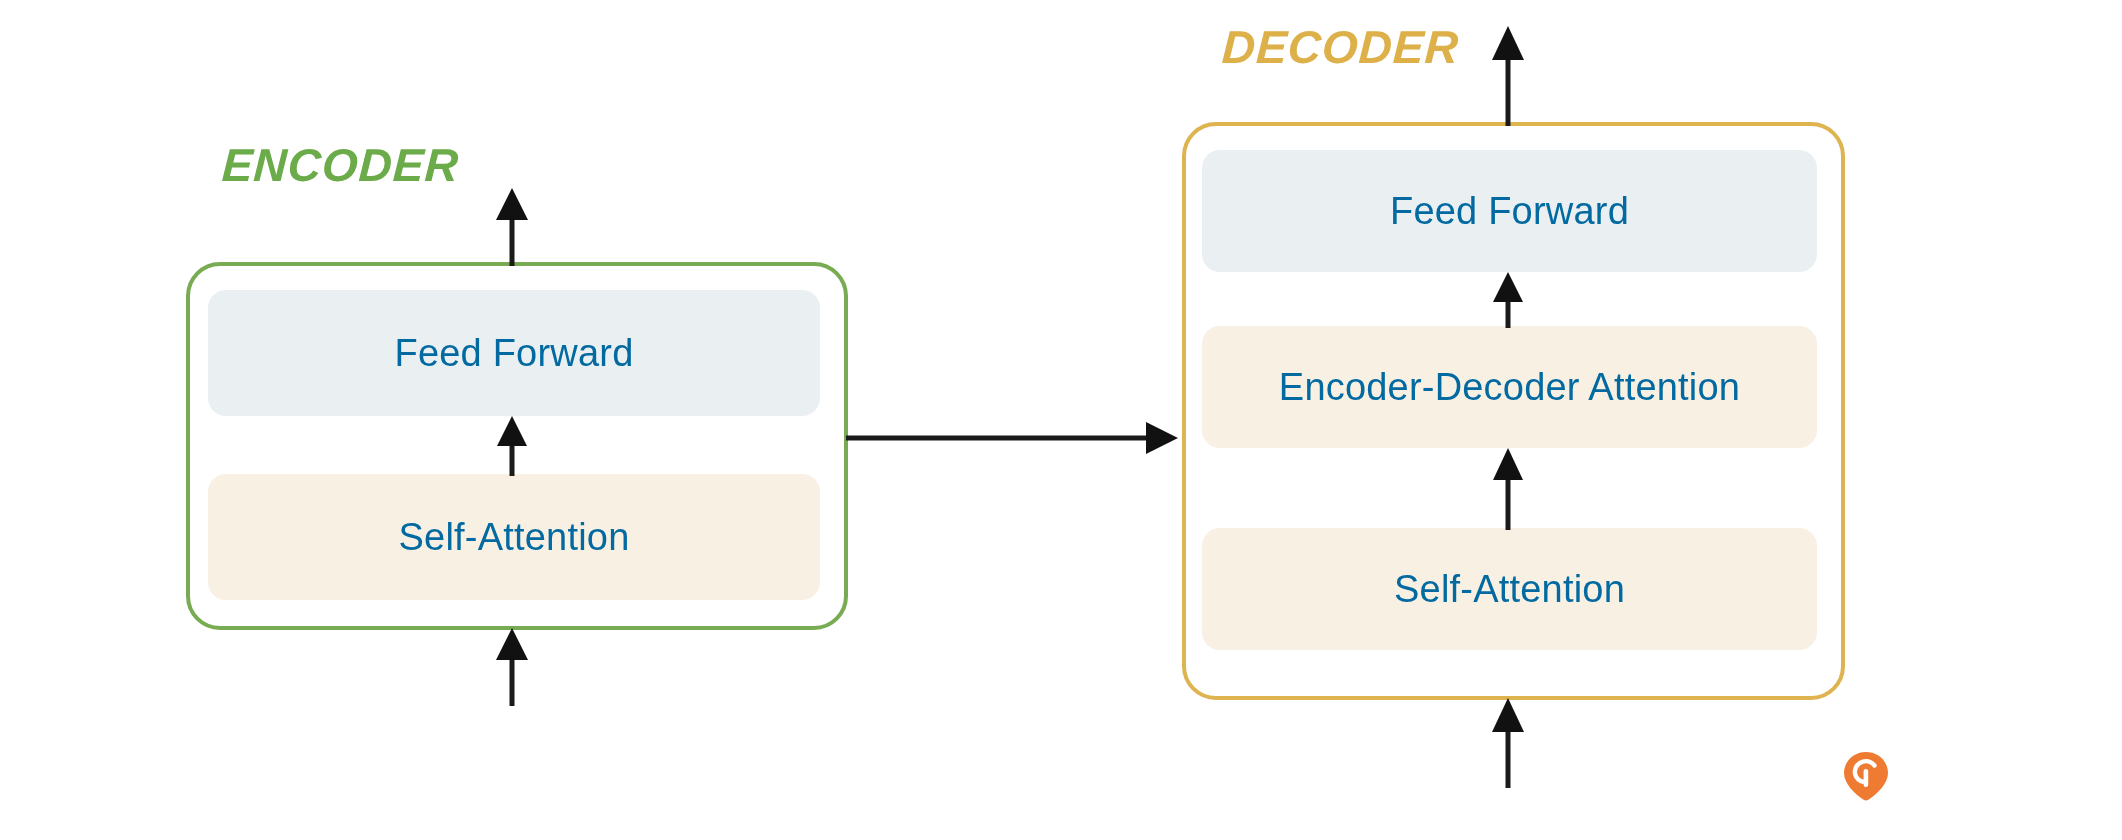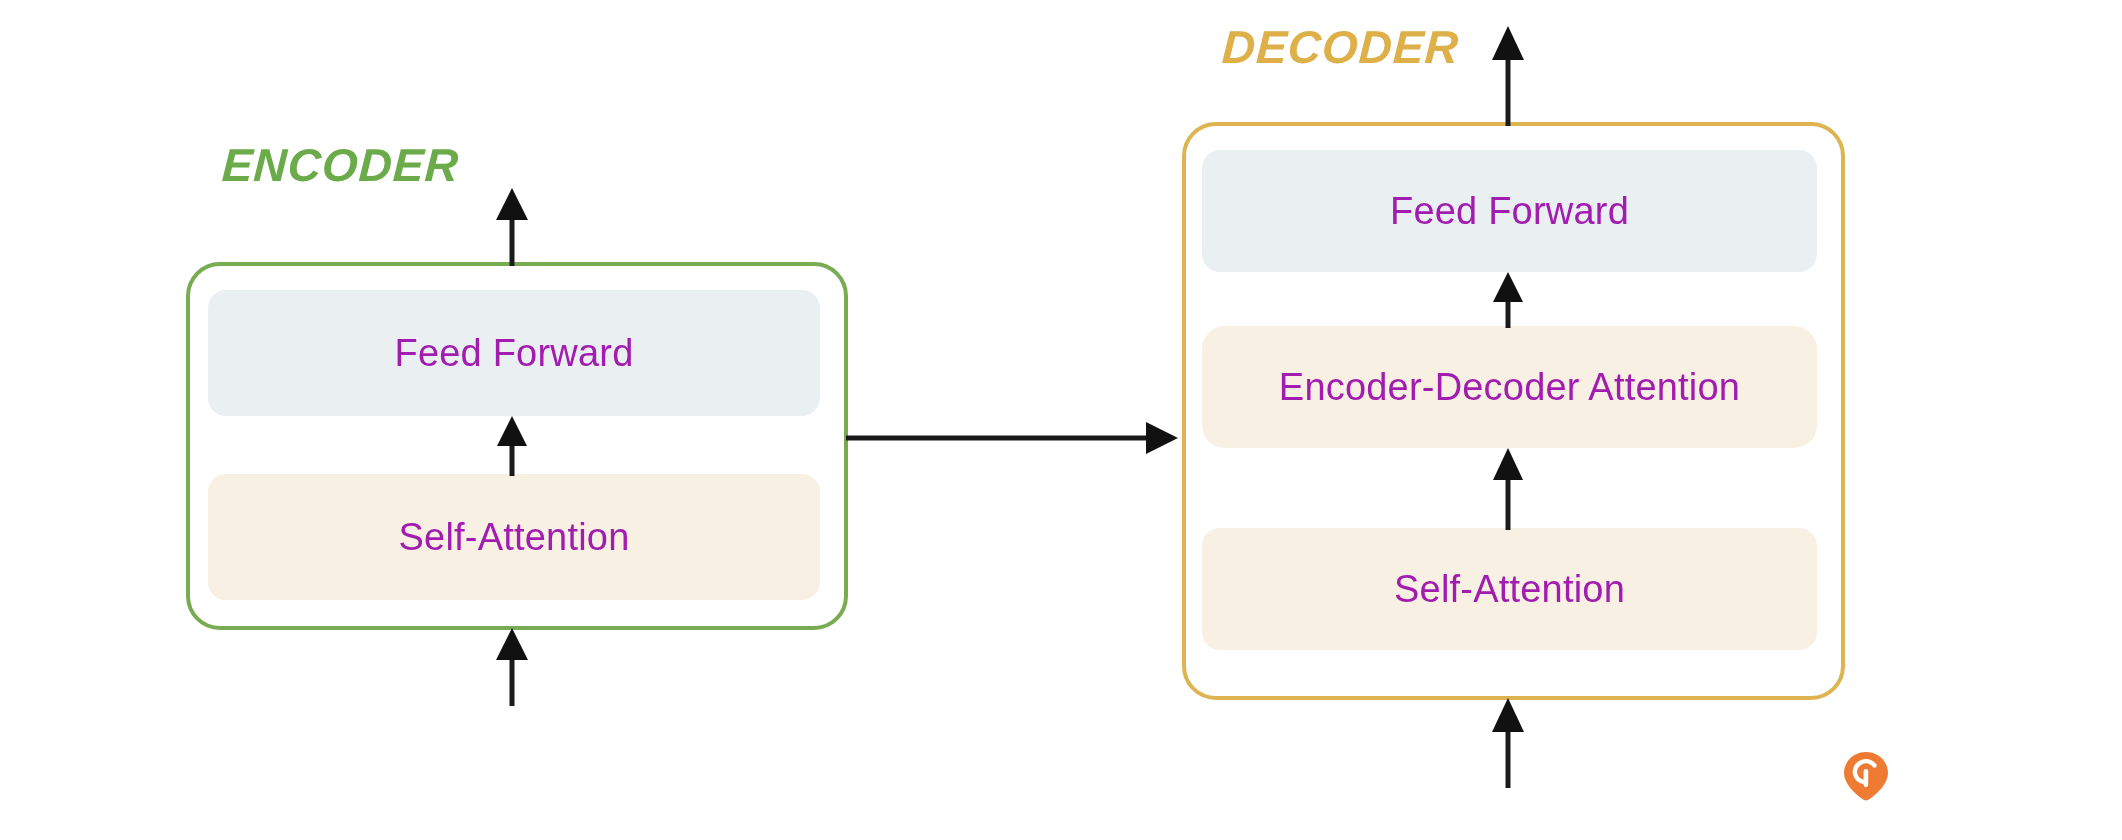--- a/index.html
+++ b/index.html
@@ -65,21 +65,21 @@
   }
 
   
   .sublayer {
     position: absolute;
     box-sizing: border-box;
     border-radius: 18px;
     display: flex;
     align-items: center;
     justify-content: center;
-    color: #a21caf;
+    color: #0369a1;
     font-size: 38px;
     font-weight: 400;
     letter-spacing: 0.2px;
     white-space: nowrap;
   }
   .sublayer.feedforward { background: #eaeff2; }
   .sublayer.attention   { background: #f7f0e3; }
 
   
   #enc-feedforward {
@@ -100,21 +100,20 @@
     left: 1202px;
     top: 150px;
     width: 615px;
     height: 122px;
   }
   #dec-encdecattention {
     left: 1202px;
     top: 326px;
     width: 615px;
     height: 122px;
-    border-radius: 23px;
   }
   #dec-selfattention {
     left: 1202px;
     top: 528px;
     width: 615px;
     height: 122px;
   }
 
   
   .arrow {

